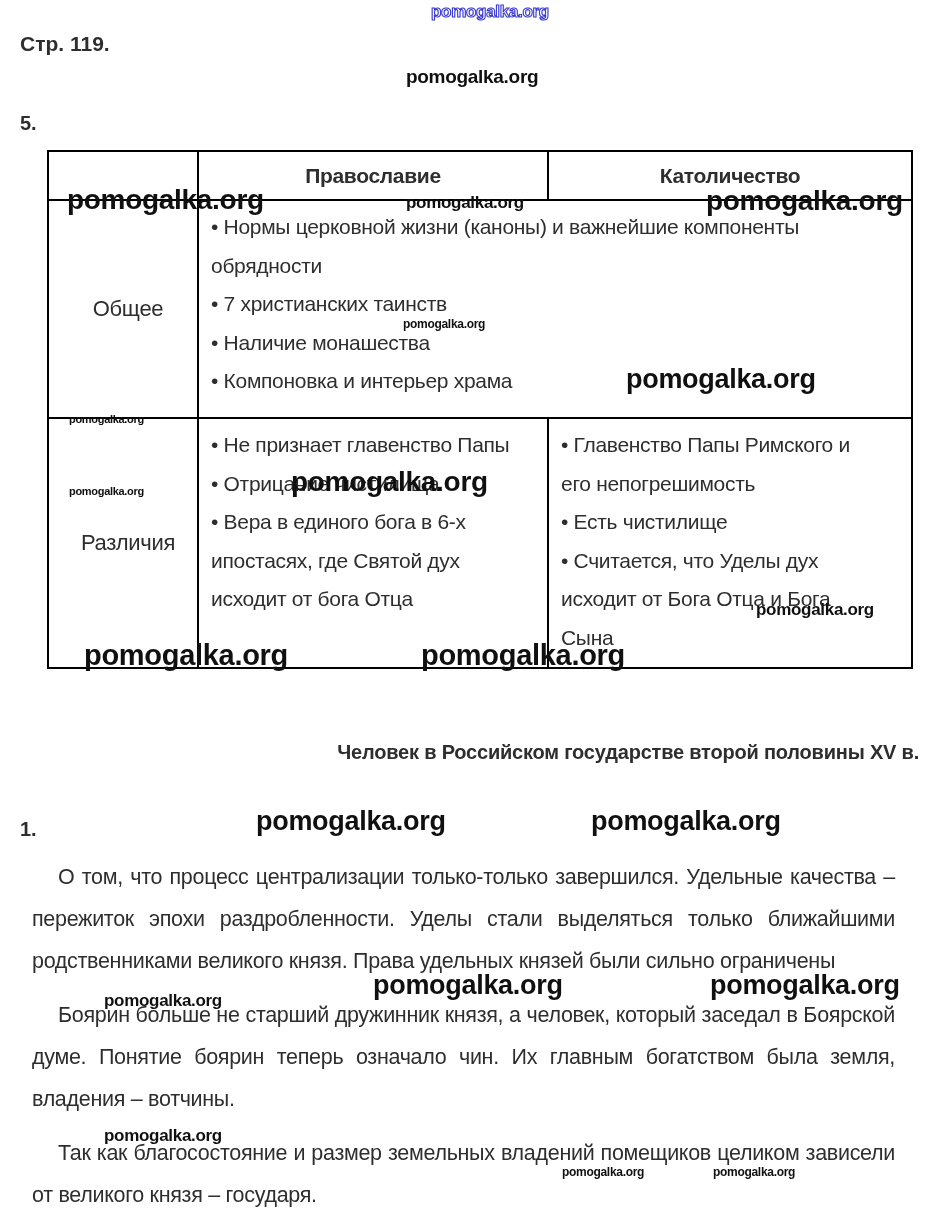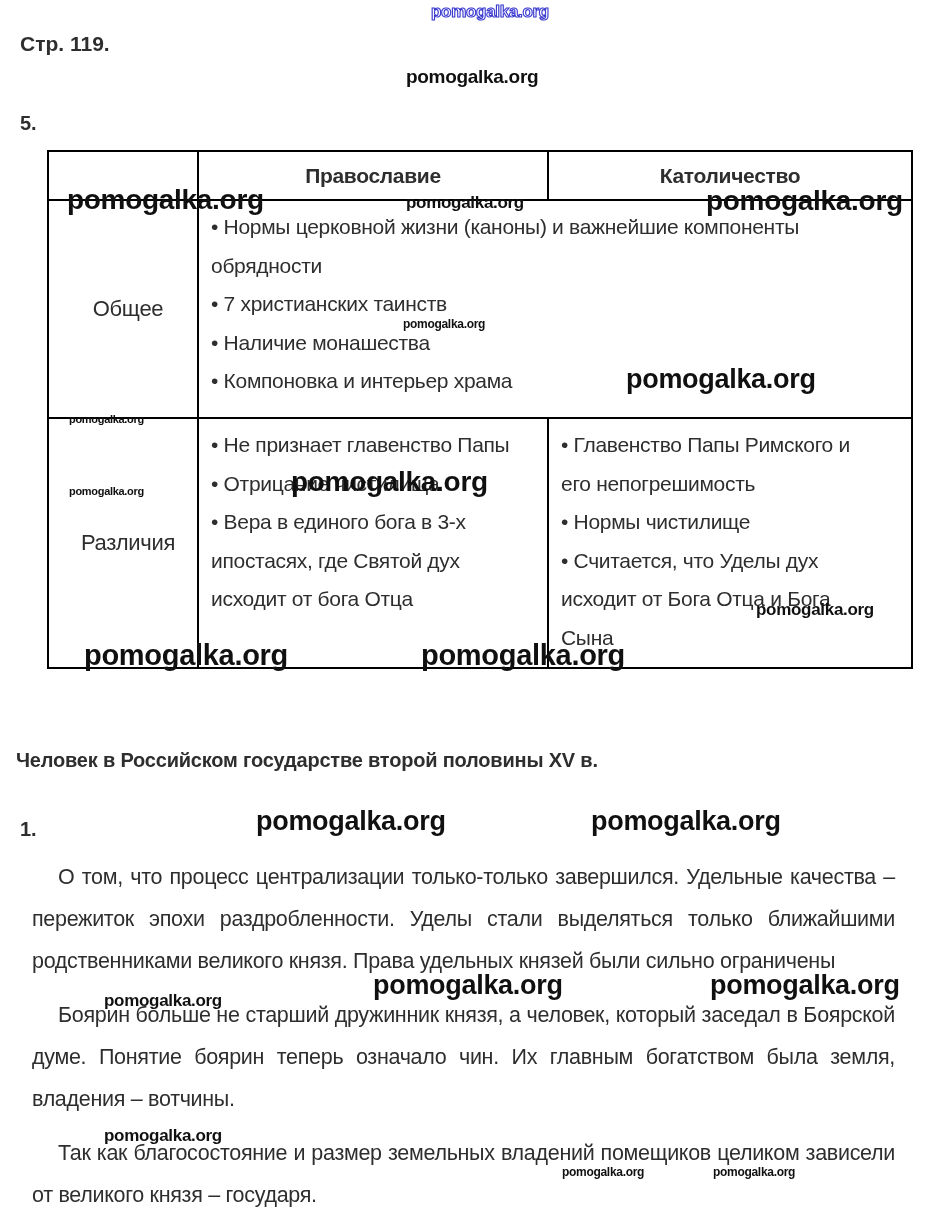--- a/index.html
+++ b/index.html
@@ -26,22 +26,22 @@
   .wm-outline{
     color:#ffffff;
     -webkit-text-stroke:1.1px #3b3bd0;
     text-shadow:0 0 1px #6a6ae0;
     font-weight:700;
   }
   
   .page-label{position:absolute;left:20px;top:32px;font-size:21px;font-weight:700;}
   .q-num{position:absolute;left:20px;font-size:20px;font-weight:700;}
   .section-heading{
-    position:absolute;left:0;right:0;top:733px;margin:16px;
-    text-align:left;font-size:20px;font-weight:700;
+    position:absolute;left:0;right:0;top:733px;margin:8px;
+    text-align:right;font-size:20px;font-weight:700;
     letter-spacing:-0.2px;
   }
   
   table.cmp{
     position:absolute;left:47px;top:150px;width:864px;
     border-collapse:collapse;table-layout:fixed;
     z-index:2;
     padding-left:19px;
   }
   .cmp td{border:2px solid #000;font-size:21px;letter-spacing:-0.3px;}
@@ -109,25 +109,25 @@
         <div class="li">• 7 христианских таинств</div>
         <div class="li">• Наличие монашества</div>
         <div class="li">• Компоновка и интерьер храма</div>
       </td>
     </tr>
     <tr class="row-diff">
       <td class="rowlabel">Различия</td>
       <td class="content">
         <div class="li">• Не признает главенство Папы</div>
         <div class="li">• Отрицание чистилища</div>
-        <div class="li">• Вера в единого бога в 3-х ипостасях, где Святой дух исходит от бога Отца</div>
+        <div class="li">• Вера в единого бога в 6-х ипостасях, где Святой дух исходит от бога Отца</div>
       </td>
       <td class="content">
         <div class="li">• Главенство Папы Римского и его непогрешимость</div>
-        <div class="li">• Нормы чистилище</div>
+        <div class="li">• Есть чистилище</div>
         <div class="li">• Считается, что Уделы дух исходит от Бога Отца и Бога Сына</div>
       </td>
     </tr>
   </tbody>
     </table>
 
   <h2 class="section-heading">Человек в Российском государстве второй половины XV в.</h2>
 
   <div class="q-num" style="top:818px;">1.</div>
 

